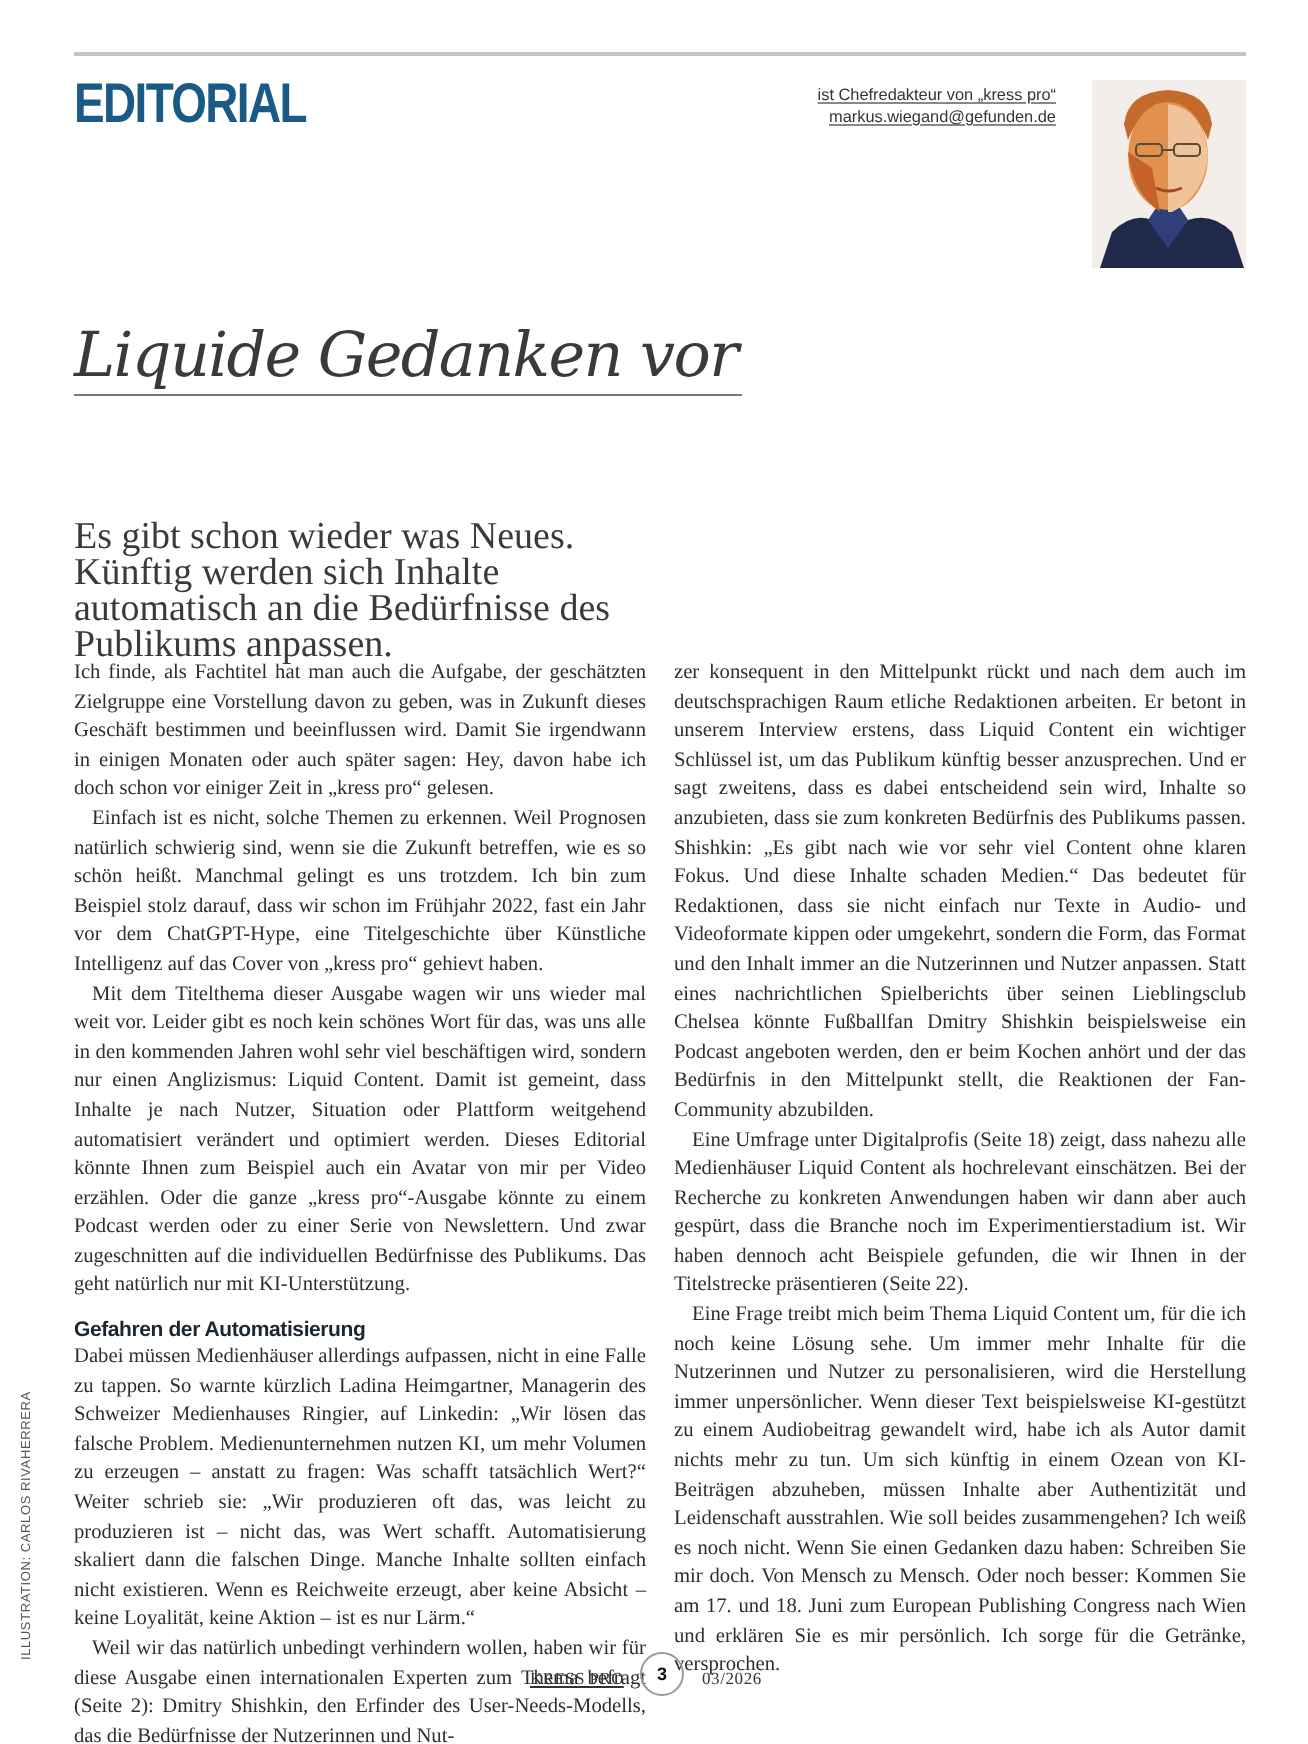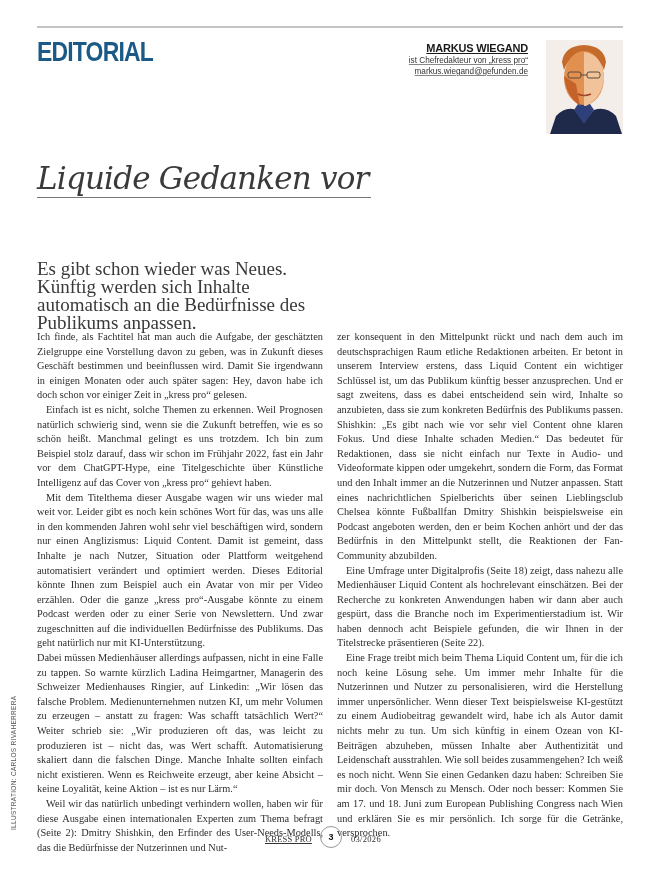--- a/index.html
+++ b/index.html
@@ -70,21 +70,20 @@
   .footer-issue { position: absolute; left: 351px; top: 8px; letter-spacing: 0.3px; }
 </style>
 </head>
 <body>
 
 <div class="top-rule"></div>
 
 <div class="section-label">EDITORIAL</div>
 
 <div class="author-block">
-  <div class="author-name">MARKUS WIEGAND</div>
   <div class="author-role">ist Chefredakteur von „kress pro“</div>
   <div class="author-email">markus.wiegand@gefunden.de</div>
 </div>
 
 <div class="author-photo">
   <svg width="77" height="94" viewBox="0 0 77 94">
     <rect width="77" height="94" fill="#f3eee9"></rect>
     <path d="M4 94 L10 76 Q20 66 30 70 L38 82 L48 70 Q60 66 70 76 L76 94 Z" fill="#1f2a4a"></path>
     <path d="M28 70 L38 84 L48 70 L44 64 L32 64 Z" fill="#2e3f7a"></path>
     <path d="M16 22 Q18 6 38 5 Q58 6 60 22 L58 30 Q52 14 38 14 Q24 14 18 30 Z" fill="#c46a2a"></path>
@@ -102,20 +101,21 @@
   <span class="hl-line">Liquide Gedanken vor</span><br>
 </h1>
 
 <div class="deck">Es gibt schon wieder was Neues. Künftig werden sich Inhalte automatisch an die Bedürfnisse des Publikums anpassen.</div>
 
 <div class="columns">
   <div class="col col-1">
     <p class="noindent">Ich finde, als Fachtitel hat man auch die Aufgabe, der geschätzten Zielgruppe eine Vorstellung davon zu geben, was in Zukunft dieses Geschäft bestimmen und beeinflussen wird. Damit Sie irgendwann in einigen Monaten oder auch später sagen: Hey, davon habe ich doch schon vor einiger Zeit in „kress pro“ gelesen.</p>
     <p>Einfach ist es nicht, solche Themen zu erkennen. Weil Prognosen natürlich schwierig sind, wenn sie die Zukunft betreffen, wie es so schön heißt. Manchmal gelingt es uns trotzdem. Ich bin zum Beispiel stolz darauf, dass wir schon im Frühjahr 2022, fast ein Jahr vor dem ChatGPT-Hype, eine Titelgeschichte über Künstliche Intelligenz auf das Cover von „kress pro“ gehievt haben.</p>
     <p>Mit dem Titelthema dieser Ausgabe wagen wir uns wieder mal weit vor. Leider gibt es noch kein schönes Wort für das, was uns alle in den kommenden Jahren wohl sehr viel beschäftigen wird, sondern nur einen Anglizismus: Liquid Content. Damit ist gemeint, dass Inhalte je nach Nutzer, Situation oder Plattform weitgehend automatisiert verändert und optimiert werden. Dieses Editorial könnte Ihnen zum Beispiel auch ein Avatar von mir per Video erzählen. Oder die ganze „kress pro“-Ausgabe könnte zu einem Podcast werden oder zu einer Serie von Newslettern. Und zwar zugeschnitten auf die individuellen Bedürfnisse des Publikums. Das geht natürlich nur mit KI-Unterstützung.</p>
+    <div class="subhead">Gefahren der Automatisierung</div>
     <p class="noindent">Dabei müssen Medienhäuser allerdings aufpassen, nicht in eine Falle zu tappen. So warnte kürzlich Ladina Heimgartner, Managerin des Schweizer Medienhauses Ringier, auf Linkedin: „Wir lösen das falsche Problem. Medienunternehmen nutzen KI, um mehr Volumen zu erzeugen – anstatt zu fragen: Was schafft tatsächlich Wert?“ Weiter schrieb sie: „Wir produzieren oft das, was leicht zu produzieren ist – nicht das, was Wert schafft. Automatisierung skaliert dann die falschen Dinge. Manche Inhalte sollten einfach nicht existieren. Wenn es Reichweite erzeugt, aber keine Absicht – keine Loyalität, keine Aktion – ist es nur Lärm.“</p>
     <p><span>Weil wir das natürlich unbedingt verhindern wollen, haben wir für diese Ausgabe einen internationalen Experten zum Thema befragt </span><span class="ref">(Seite 2)</span><span>: Dmitry Shishkin, den Erfinder des User-Needs-Modells, das die Bedürfnisse der Nutzerinnen und Nut-</span></p>
   </div>
 
   <div class="col col-2">
     <p class="noindent">zer konsequent in den Mittelpunkt rückt und nach dem auch im deutschsprachigen Raum etliche Redaktionen arbeiten. Er betont in unserem Interview erstens, dass Liquid Content ein wichtiger Schlüssel ist, um das Publikum künftig besser anzusprechen. Und er sagt zweitens, dass es dabei entscheidend sein wird, Inhalte so anzubieten, dass sie zum konkreten Bedürfnis des Publikums passen. Shishkin: „Es gibt nach wie vor sehr viel Content ohne klaren Fokus. Und diese Inhalte schaden Medien.“ Das bedeutet für Redaktionen, dass sie nicht einfach nur Texte in Audio- und Videoformate kippen oder umgekehrt, sondern die Form, das Format und den Inhalt immer an die Nutzerinnen und Nutzer anpassen. Statt eines nachrichtlichen Spielberichts über seinen Lieblingsclub Chelsea könnte Fußballfan Dmitry Shishkin beispielsweise ein Podcast angeboten werden, den er beim Kochen anhört und der das Bedürfnis in den Mittelpunkt stellt, die Reaktionen der Fan-Community abzubilden.</p>
     <p><span>Eine Umfrage unter Digitalprofis </span><span class="ref">(Seite 18)</span><span> zeigt, dass nahezu alle Medienhäuser Liquid Content als hochrelevant einschätzen. Bei der Recherche zu konkreten Anwendungen haben wir dann aber auch gespürt, dass die Branche noch im Experimentierstadium ist. Wir haben dennoch acht Beispiele gefunden, die wir Ihnen in der Titelstrecke präsentieren </span><span class="ref">(Seite 22)</span><span>.</span></p>
     <p>Eine Frage treibt mich beim Thema Liquid Content um, für die ich noch keine Lösung sehe. Um immer mehr Inhalte für die Nutzerinnen und Nutzer zu personalisieren, wird die Herstellung immer unpersönlicher. Wenn dieser Text beispielsweise KI-gestützt zu einem Audiobeitrag gewandelt wird, habe ich als Autor damit nichts mehr zu tun. Um sich künftig in einem Ozean von KI-Beiträgen abzuheben, müssen Inhalte aber Authentizität und Leidenschaft ausstrahlen. Wie soll beides zusammengehen? Ich weiß es noch nicht. Wenn Sie einen Gedanken dazu haben: Schreiben Sie mir doch. Von Mensch zu Mensch. Oder noch besser: Kommen Sie am 17. und 18. Juni zum European Publishing Congress nach Wien und erklären Sie es mir persönlich. Ich sorge für die Getränke, versprochen.</p>
   </div>
 </div>

